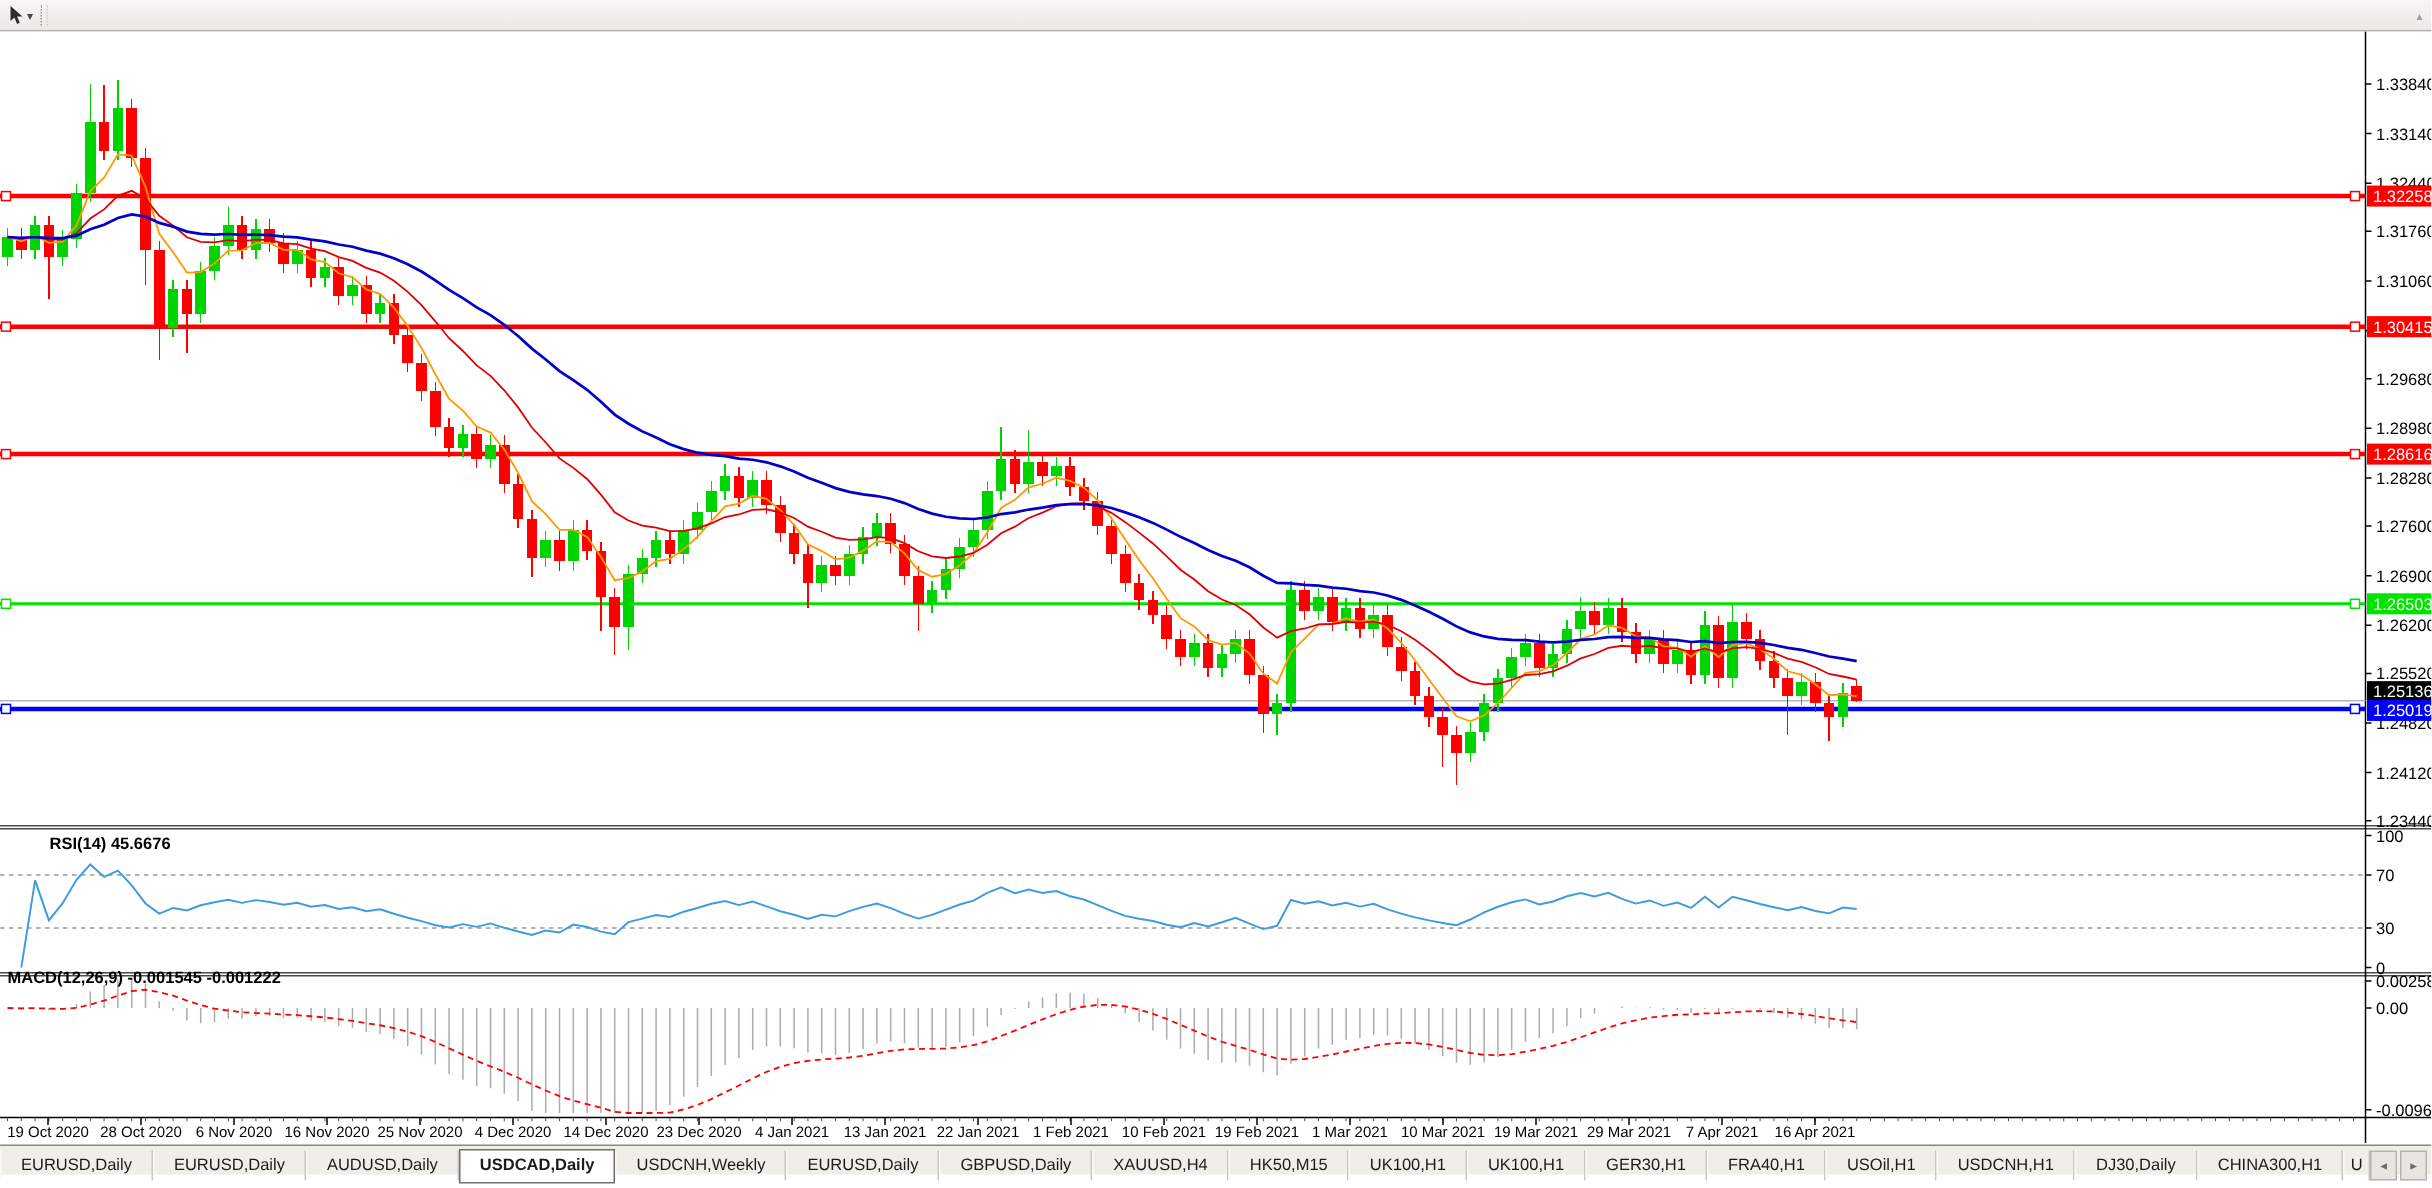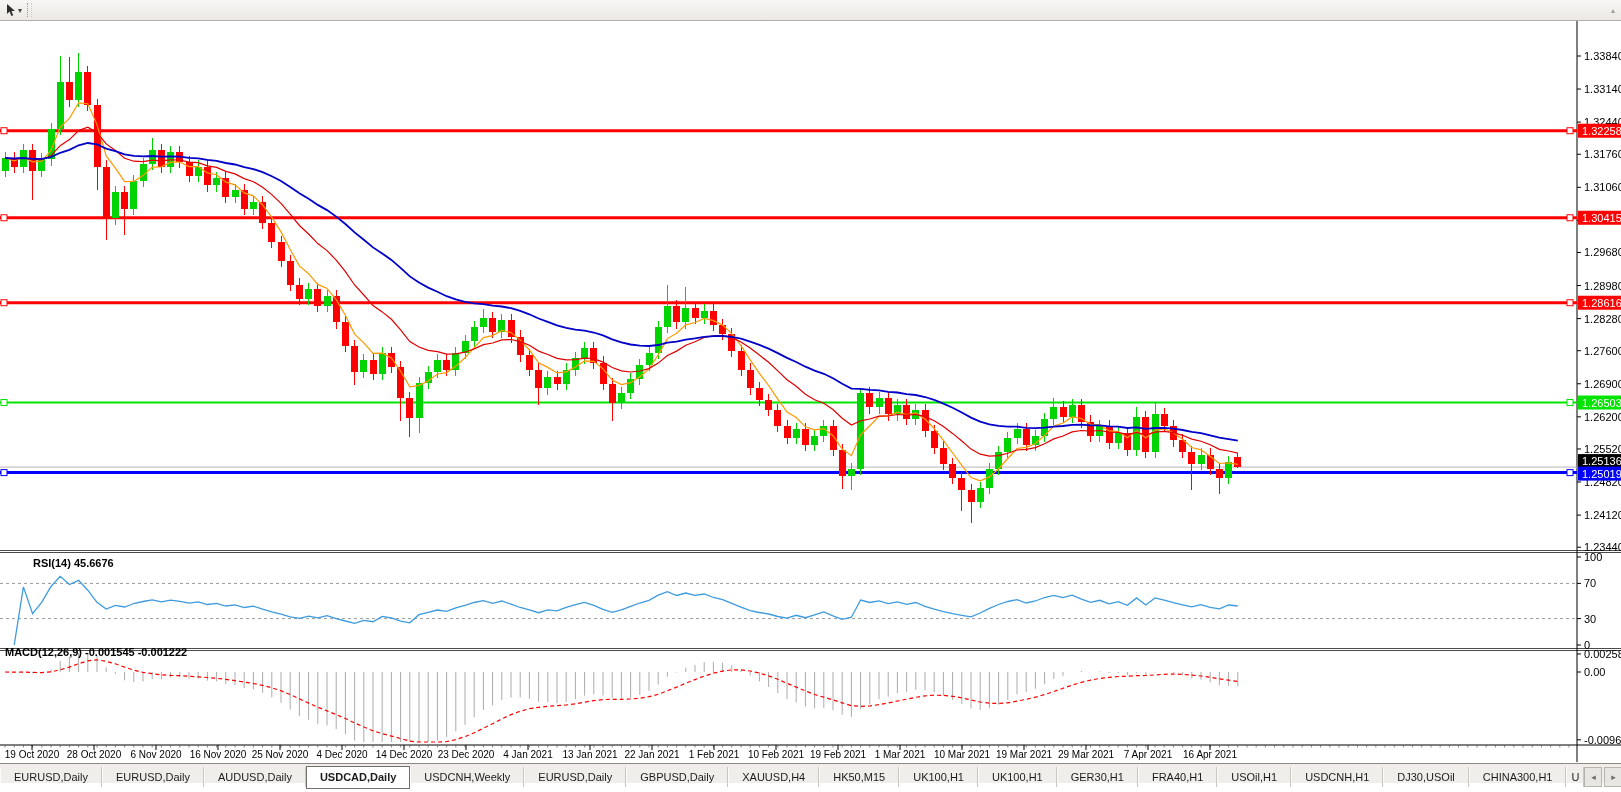--- a/index.html
+++ b/index.html
@@ -786,21 +786,21 @@
         <span class="tab">EURUSD,Daily</span>
         <span class="tab">GBPUSD,Daily</span>
         <span class="tab">XAUUSD,H4</span>
         <span class="tab">HK50,M15</span>
         <span class="tab">UK100,H1</span>
         <span class="tab">UK100,H1</span>
         <span class="tab">GER30,H1</span>
         <span class="tab">FRA40,H1</span>
         <span class="tab">USOil,H1</span>
         <span class="tab">USDCNH,H1</span>
-        <span class="tab">DJ30,USOil</span>
+        <span class="tab">DJ30,Daily</span>
         <span class="tab">CHINA300,H1</span>
         <span class="tab partial">U</span>
       </span>
     <span class="tabscroll">
       <span class="arr">◂</span>
       <span class="arr">▸</span>
     </span>
   </div>
 </div>
 

